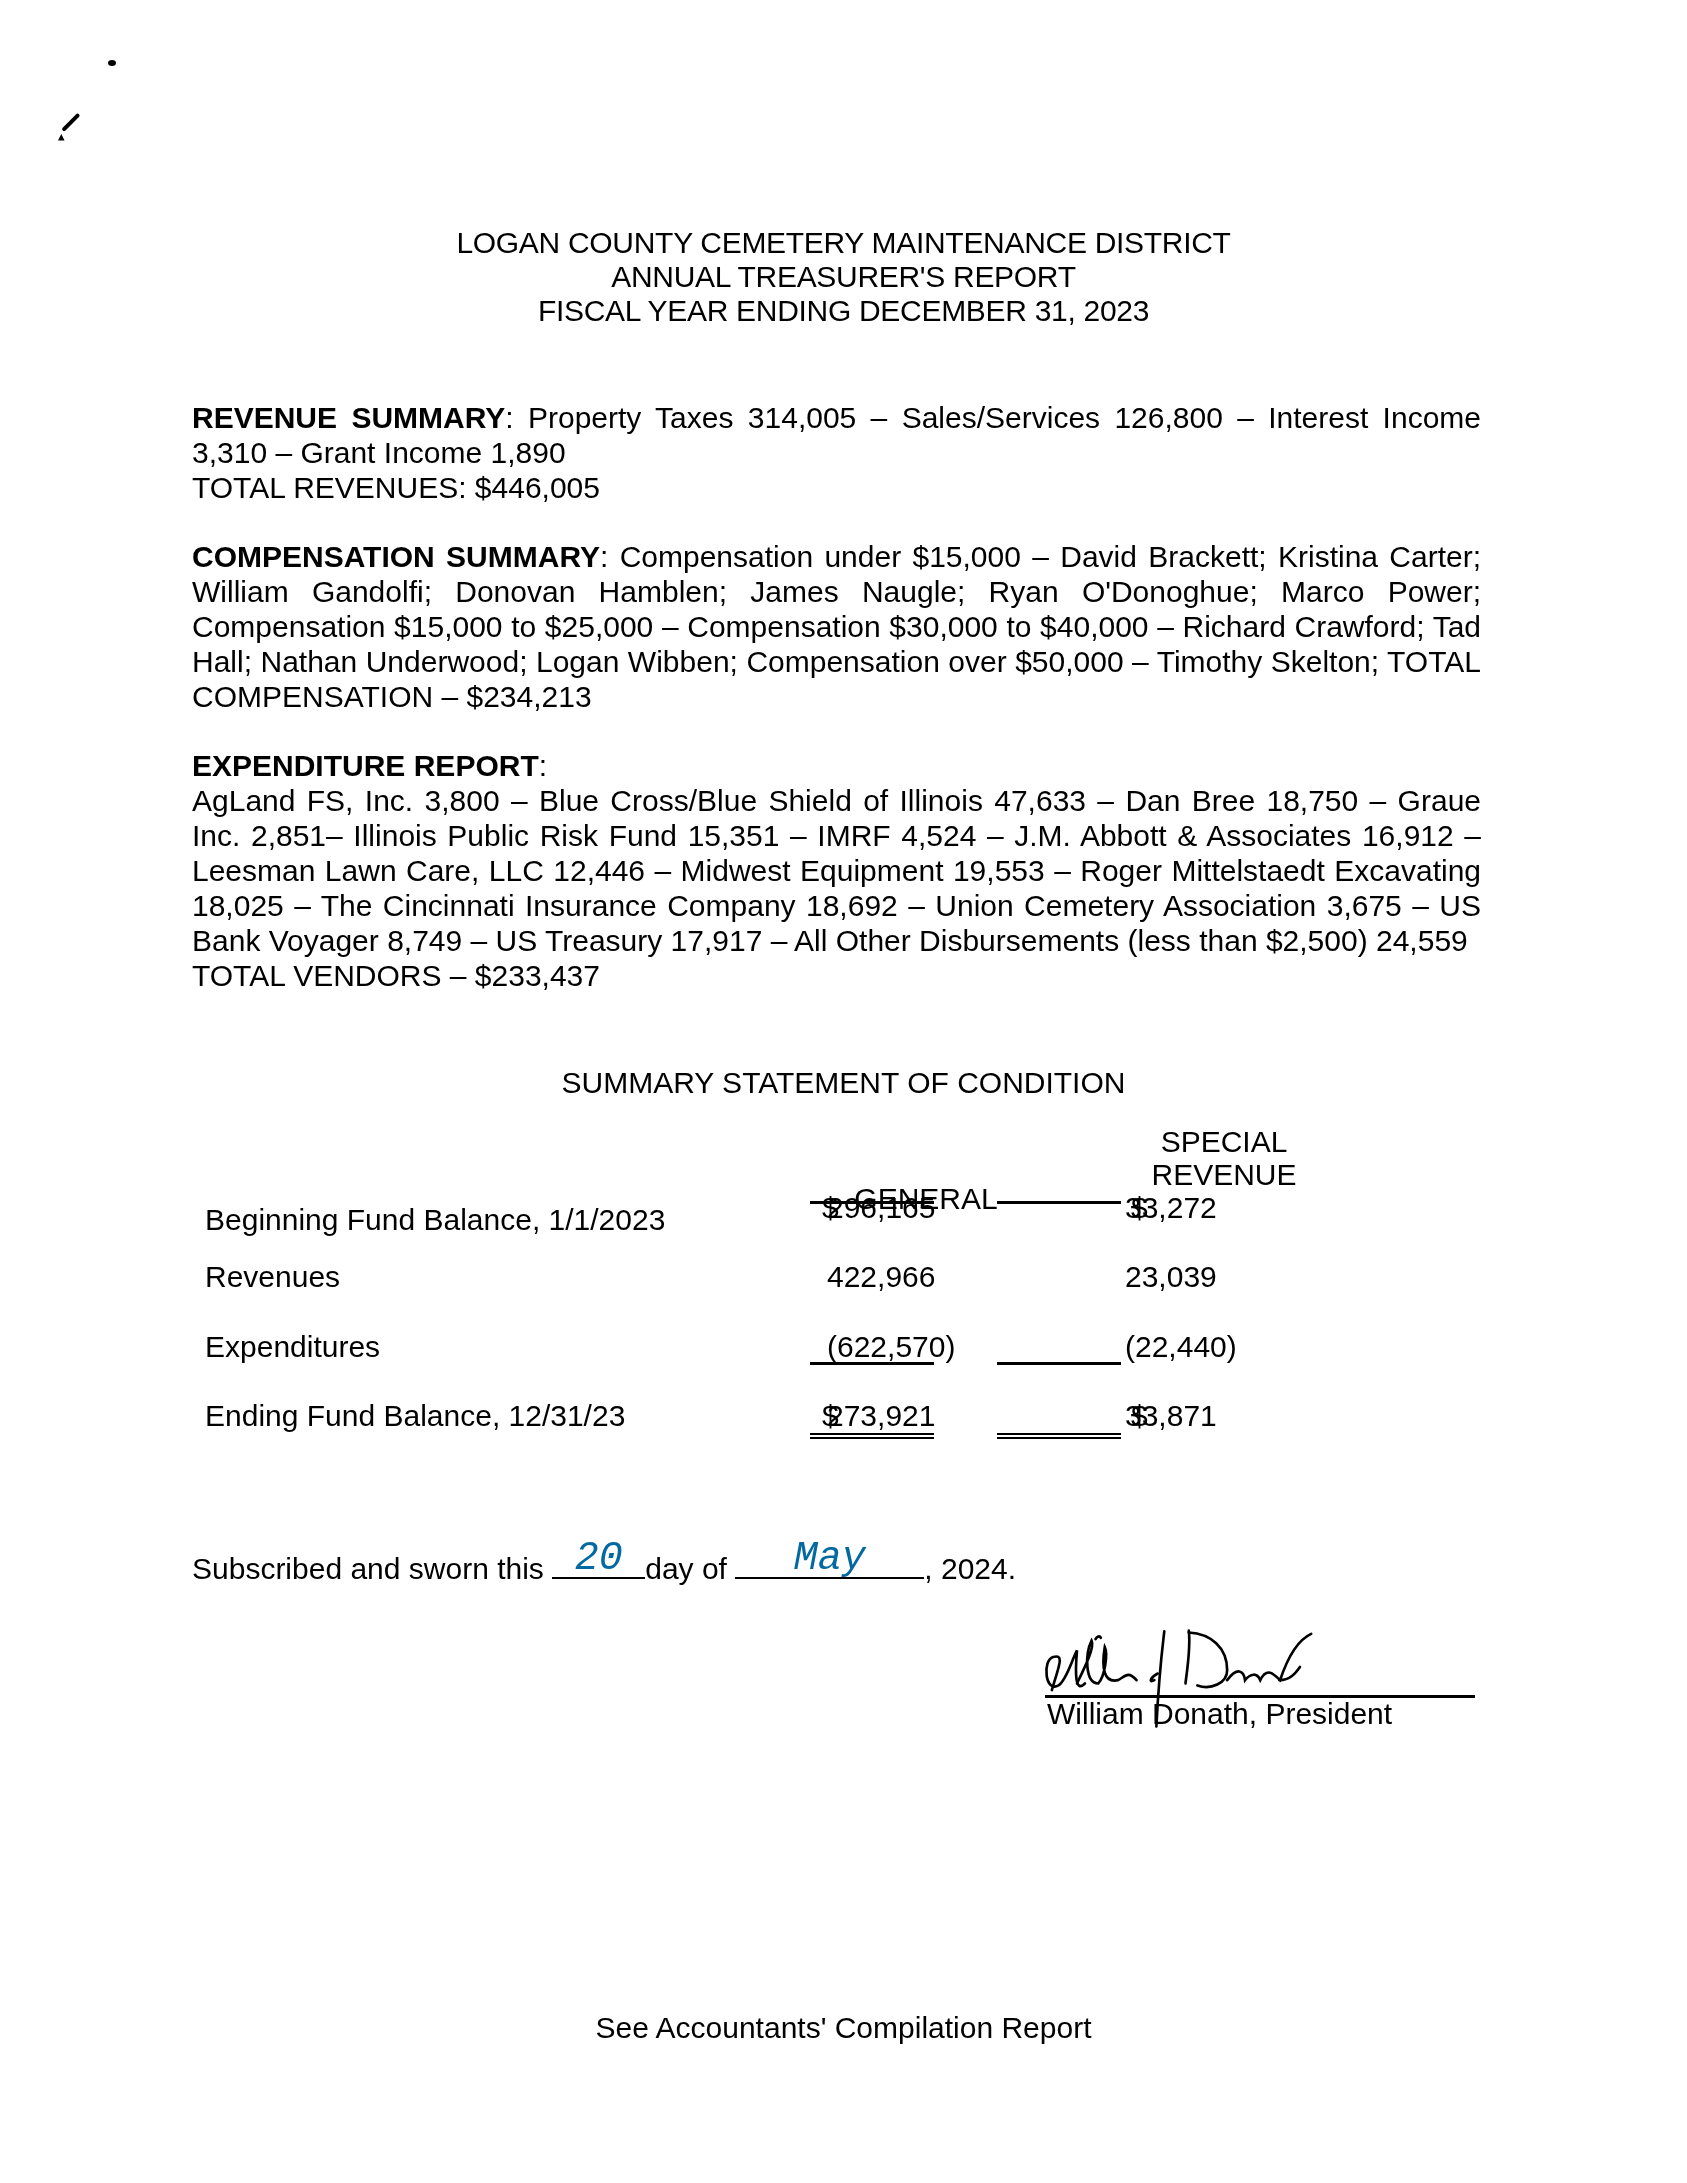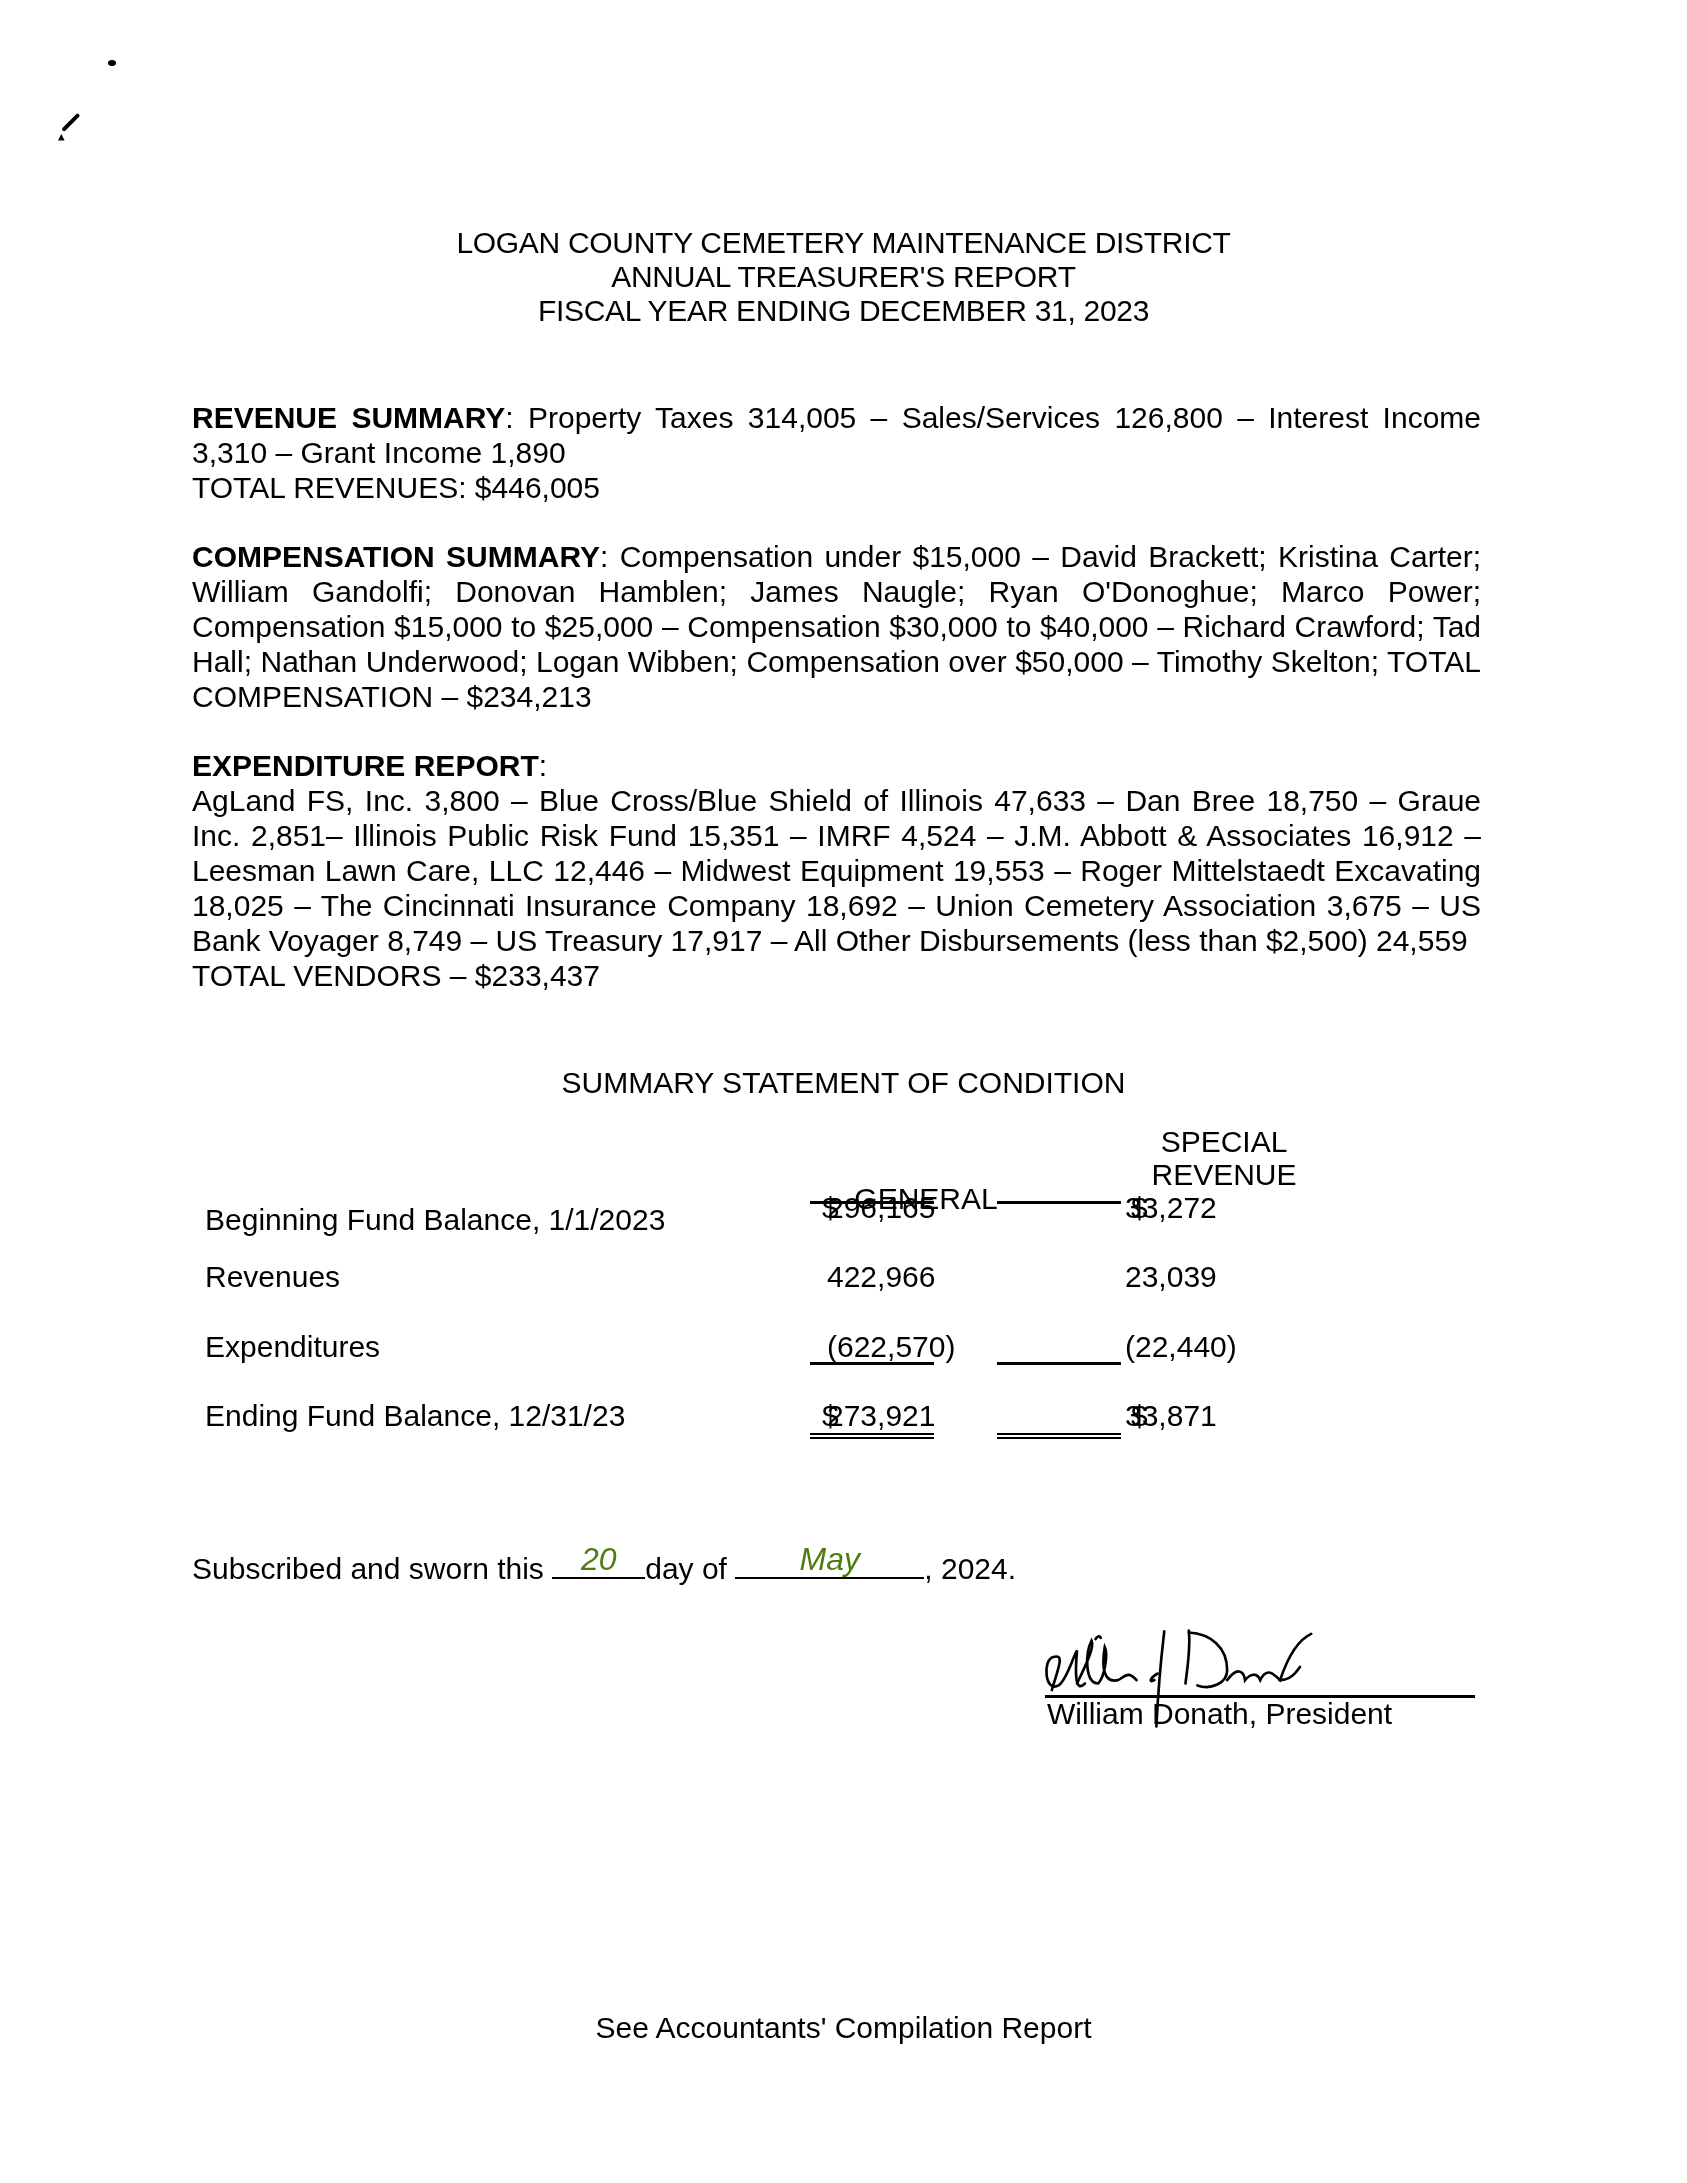--- a/index.html
+++ b/index.html
@@ -47,22 +47,22 @@
     .sworn {
       position: absolute; left: 192px; top: 1548px; font-size: 30px; line-height: 34px;
       white-space: nowrap;
     }
     .blank {
       display: inline-block; border-bottom: 2.6px solid #000; position: relative;
       vertical-align: baseline; height: 29px;
     }
     .hand {
       position: absolute; left: 0; right: 0; bottom: 1.3px; text-align: center;
-      font-family: Liberation Sans, sans-serif; font-style: italic; font-size: 32px;
-      color: #4d7c0f;
+      font-family: Liberation Mono, monospace; font-style: italic; font-size: 40px;
+      color: #0369a1;
     }
     .sig-svg { position: absolute; left: 0; top: 0; }
     .signer {
       position: absolute; left: 1047px; top: 1697px; font-size: 30px; line-height: 34px;
     }
 
     .footer {
       position: absolute; left: 0; width: 1687px; top: 2011px;
       text-align: center; font-size: 30px; line-height: 34px;
     }

